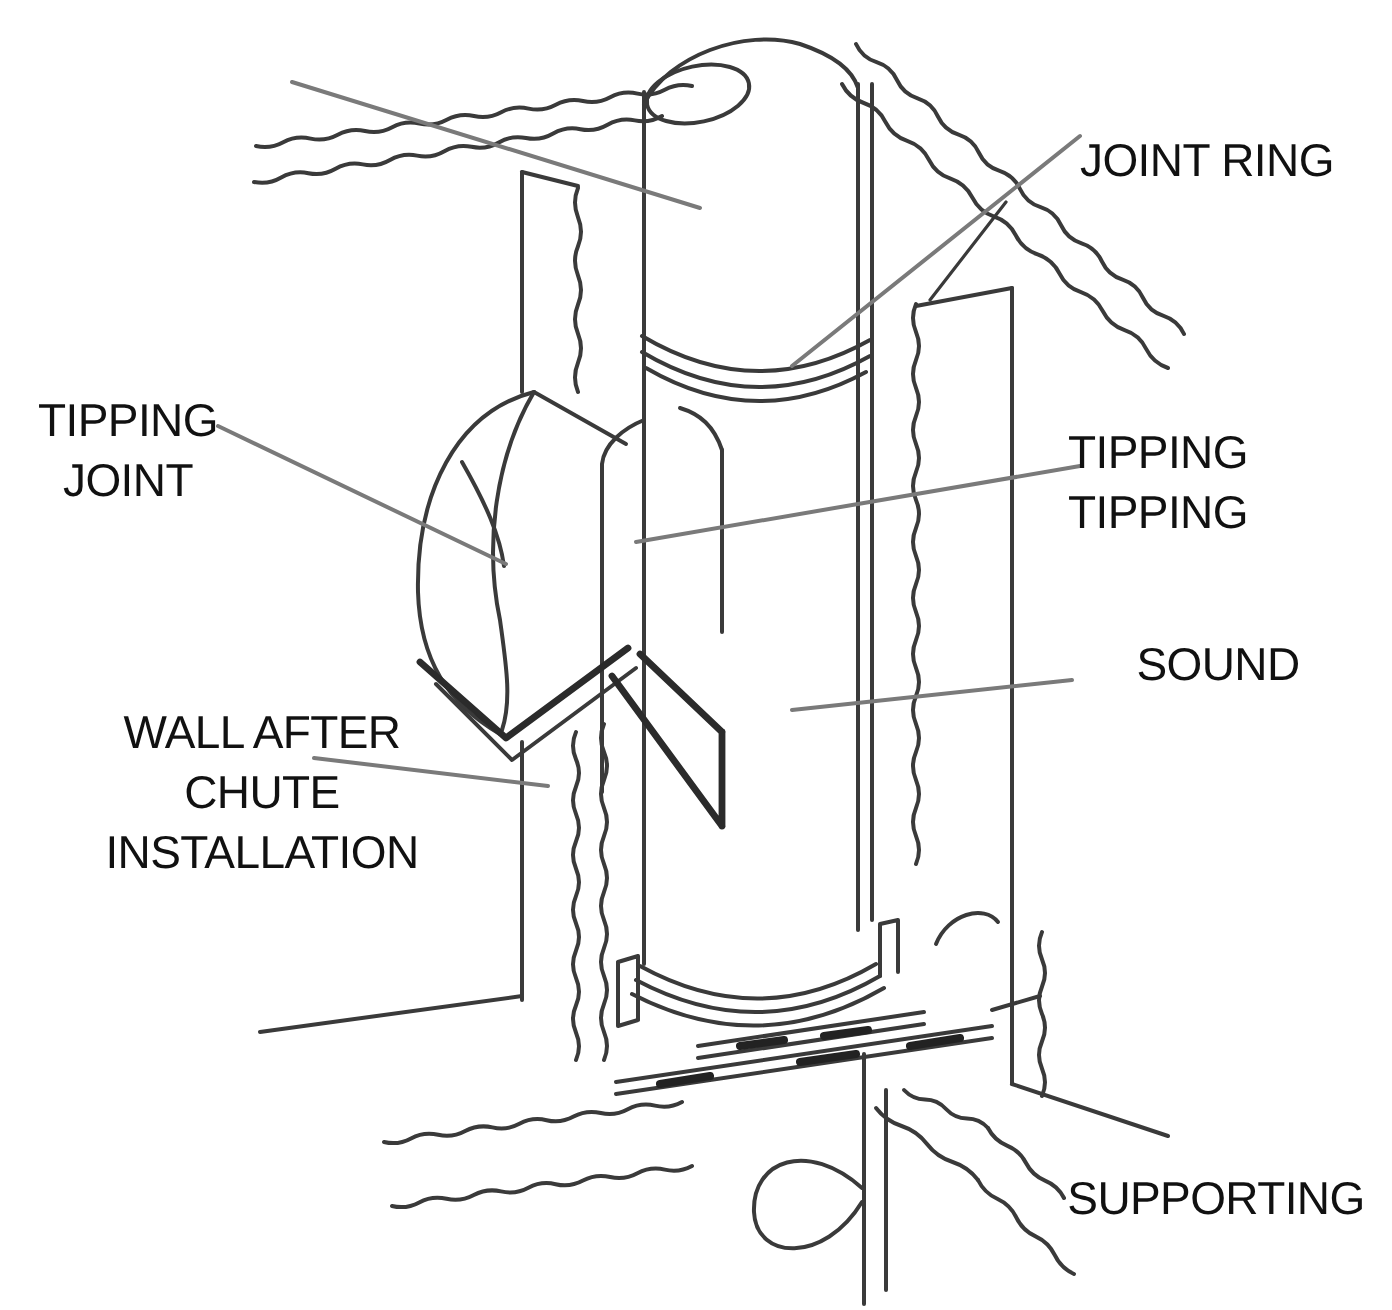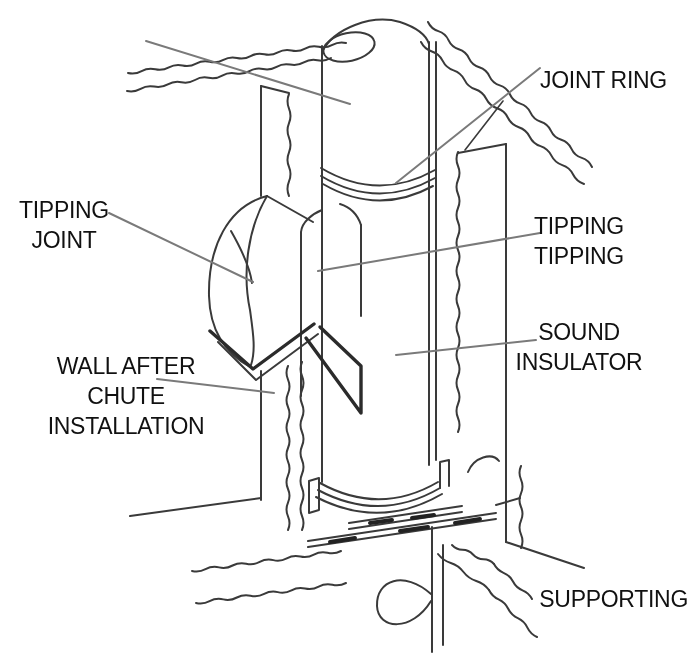--- a/index.html
+++ b/index.html
@@ -128,27 +128,26 @@
   <div class="label center" style="left:8px;top:195px;width:112px;">
     <span>TIPPING</span>
     <span>JOINT</span>
   </div>
 
   <div class="label center" style="left:524px;top:211px;width:110px;">
     <span>TIPPING</span>
     <span>TIPPING</span>
   </div>
 
-  <div class="label center" style="left:505px;top:317px;width:148px;">
+  <div class="label center" style="left:535px;top:317px;width:148px;">
     <span>SOUND</span>
-    <span>INSULATOR</span>
   </div>
 
-  <div class="label center" style="left:16px;top:351px;width:220px;">
+  <div class="label center" style="left:0px;top:351px;width:220px;padding-left:21px;">
     <span>WALL AFTER CHUTE</span>
     <span>INSTALLATION</span>
   </div>
 
-  <div class="label center" style="left:528px;top:584px;width:160px;text-align:right;">
+  <div class="label center" style="left:528px;top:584px;width:160px;">
     <span>SUPPORTING</span>
   </div>
 
 </div>
 
 </body></html>

